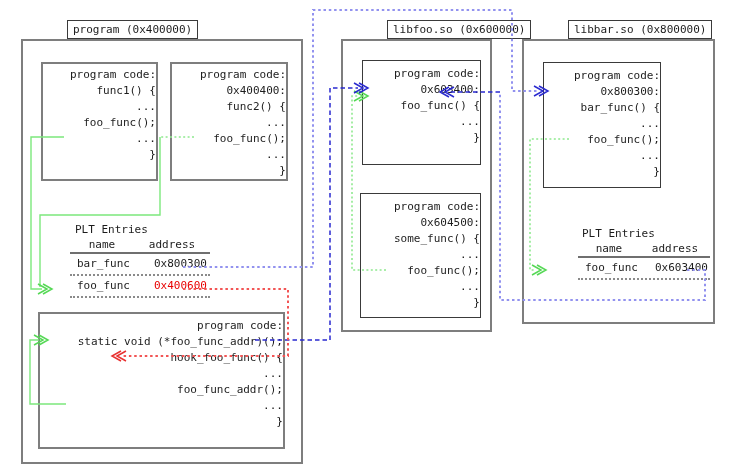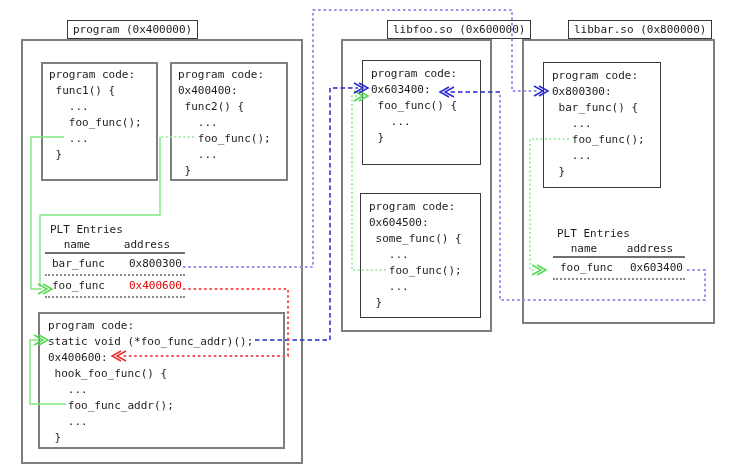--- a/index.html
+++ b/index.html
@@ -6,27 +6,27 @@
   #stage {
     position:relative; width:732px; height:472px; background:#ffffff;
     font-family:"DejaVu Sans Mono","Liberation Mono",monospace;
     font-size:11px; color:#1c1c1c; overflow:hidden;
   }
   .title-tab {
     position:absolute; height:17px; line-height:17px; background:#ffffff;
     border:1px solid #3a3a3a; padding:0 5px; white-space:pre; z-index:3;margin-left:46px;
   }
   .outer-box { position:absolute; border:2px solid #7e7e7e; background:#ffffff; z-index:1; }
-  .code-box  { position:absolute; border:2px solid #7e7e7e; background:#ffffff; z-index:2; }
+  .code-box  { position:absolute; border:2px solid #7e7e7e; background:#ffffff; z-index:2;text-align:right; }
   .code-box.thin { border:1px solid #3a3a3a; }
   .code-box > div { white-space:pre; line-height:16px; }
   .pad-a { padding:3px 0 0 6px; }
   .pad-b { padding:4px 0 0 8px; }
   .pad-c { padding:5px 0 0 8px; }
-  .plt { position:absolute; z-index:2; }
+  .plt { position:absolute; z-index:2;margin-left:25px; }
   .plt-title { line-height:16px; white-space:pre; }
   .plt-head { display:flex; line-height:14px; border-bottom:2px solid #6f6f6f;align-items:flex-end; }
   .plt-row  { display:flex; line-height:20px; border-bottom:2px dotted #8a8a8a; }
   .c1 { width:64px; text-align:center; }
   .c2 { flex:1; text-align:center; }
   .r1 { width:64px; padding-left:7px; white-space:pre; }
   .r2 { flex:1; padding-left:13px; white-space:pre; }
   .red-text { color:#e80000; }
   #wires { position:absolute; left:0; top:0; z-index:4; pointer-events:none; }
   .ln-green     { stroke:#7ce87c; stroke-width:1.4; fill:none; }
@@ -77,21 +77,20 @@
     </div>
     <div class="plt-row">
       <div class="r1">foo_func</div>
       <div class="r2 red-text">0x400600</div>
     </div>
   </div>
 
   <div class="code-box pad-b" style="left:38px; top:312px; width:235px; height:129px;">
       <div>program code:</div>
       <div>static void (*foo_func_addr)();</div>
-      <div>0x400600:</div>
       <div> hook_foo_func() {</div>
       <div>   ...</div>
       <div>   foo_func_addr();</div>
       <div>   ...</div>
       <div> }</div>
     </div>
 
   <div class="title-tab" style="left:341px; top:20px;">libfoo.so (0x600000)</div>
   <div class="outer-box" style="left:341px; top:39px; width:147px; height:289px;"></div>
 

